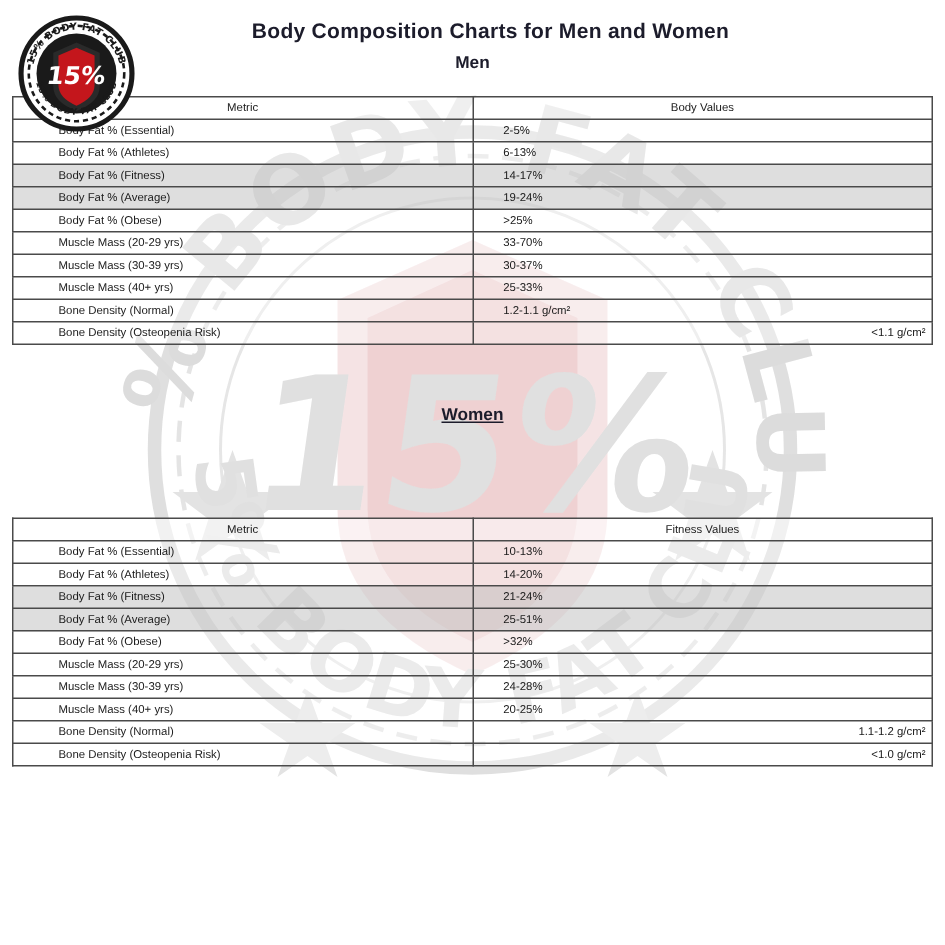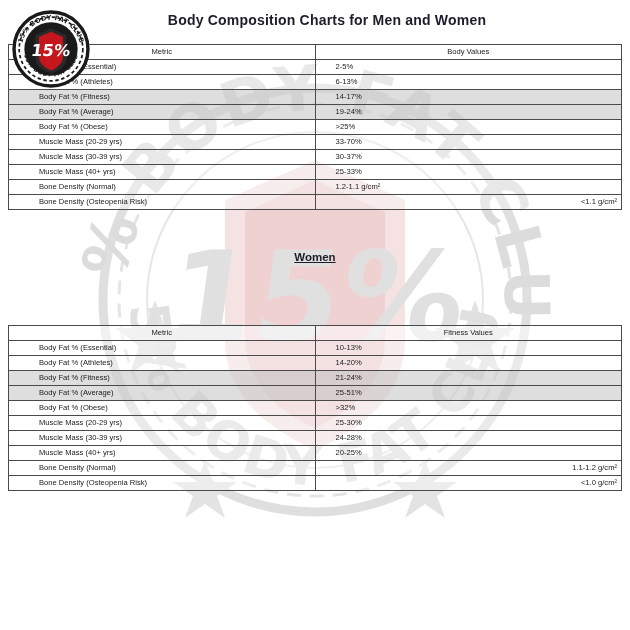--- a/index.html
+++ b/index.html
@@ -168,20 +168,21 @@
       <textPath href="#lgBotArc" startOffset="50%" text-anchor="middle">15% BODY FAT CLUB</textPath>
     </text>
   </svg>
 </div>
 
 <div class="content">
 
   <h1 class="doc-title">Body Composition Charts for Men and Women</h1>
 
   <div class="men-block">
+    <h2 class="section-title">Men</h2>
     <div class="table-wrap men-table">
       <table class="comp">
         <colgroup>
             <col class="c1">
             <col class="c2">
           </colgroup>
         <thead>
           <tr>
             <th>Metric</th>
             <th>Body Values</th>

